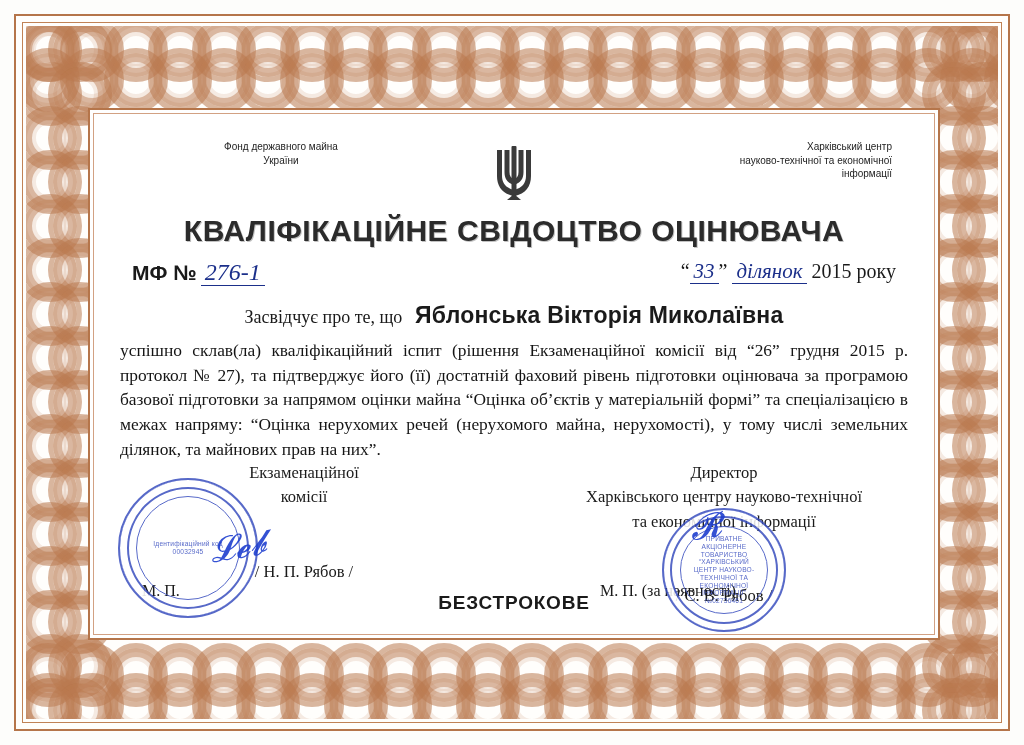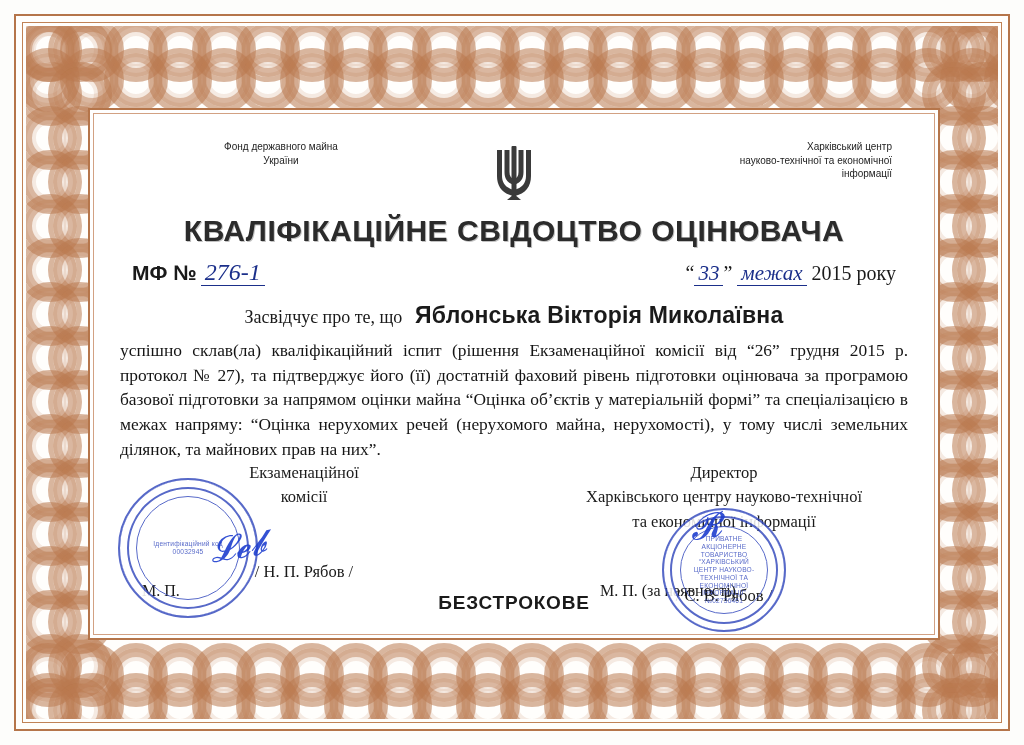--- a/index.html
+++ b/index.html
@@ -117,21 +117,21 @@
   
   .numrow {
     position: absolute;
     top: 150px;
     left: 0;
     width: 100%;
     box-sizing: border-box;
     padding: 0 42px;
     display: flex;
     justify-content: space-between;
-    align-items: flex-end;
+    align-items: flex-start;
   }
   .num-label {
     font-family: "Liberation Sans", sans-serif;
     font-weight: bold;
     font-size: 21px;
   }
   .handwrite {
     font-family: "Liberation Serif", serif;
     font-style: italic;
     color: #1b2f8a;
@@ -465,21 +465,21 @@
 
     <div class="title">КВАЛІФІКАЦІЙНЕ СВІДОЦТВО ОЦІНЮВАЧА</div>
 
     <div class="numrow">
       <div>
         <span class="num-label">МФ №</span>
         <span class="handwrite">276-1</span>
       </div>
       <div class="date-block">
         <span>“</span><span class="handwrite">33</span><span>”</span>
-        <span class="handwrite">межах</span>
+        <span class="handwrite">ділянок</span>
         <span>2015 року</span>
       </div>
     </div>
 
     <div class="recipient-row">
       <span class="recipient-lead">Засвідчує про те, що</span>
       <span class="recipient-name">Яблонська Вікторія Миколаївна</span>
     </div>
 
     <div class="body-text">успішно склав(ла) кваліфікаційний іспит (рішення Екзаменаційної комісії від “26” грудня 2015 р. протокол № 27), та підтверджує його (її) достатній фаховий рівень підготовки оцінювача за програмою базової підготовки за напрямом оцінки майна “Оцінка об’єктів у матеріальній формі” та спеціалізацією в межах напряму: “Оцінка нерухомих речей (нерухомого майна, нерухомості), у тому числі земельних ділянок, та майнових прав на них”.</div>

